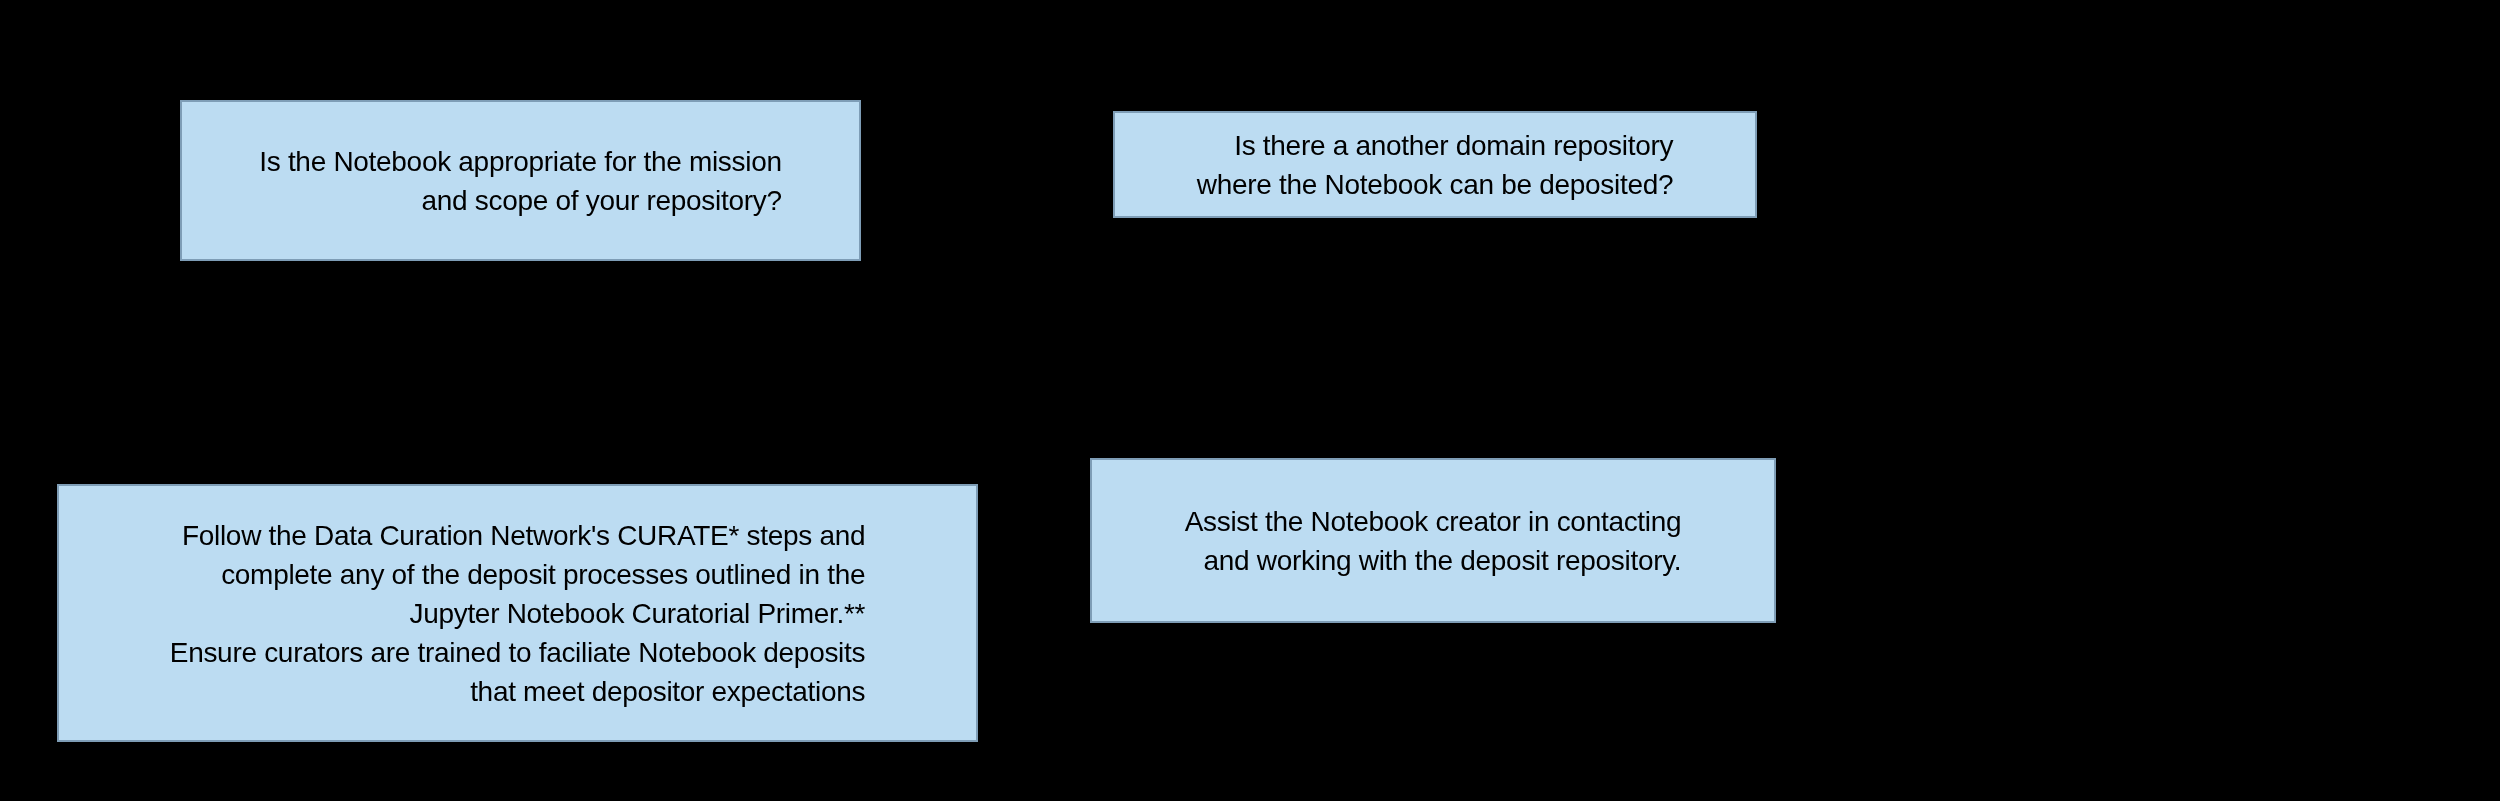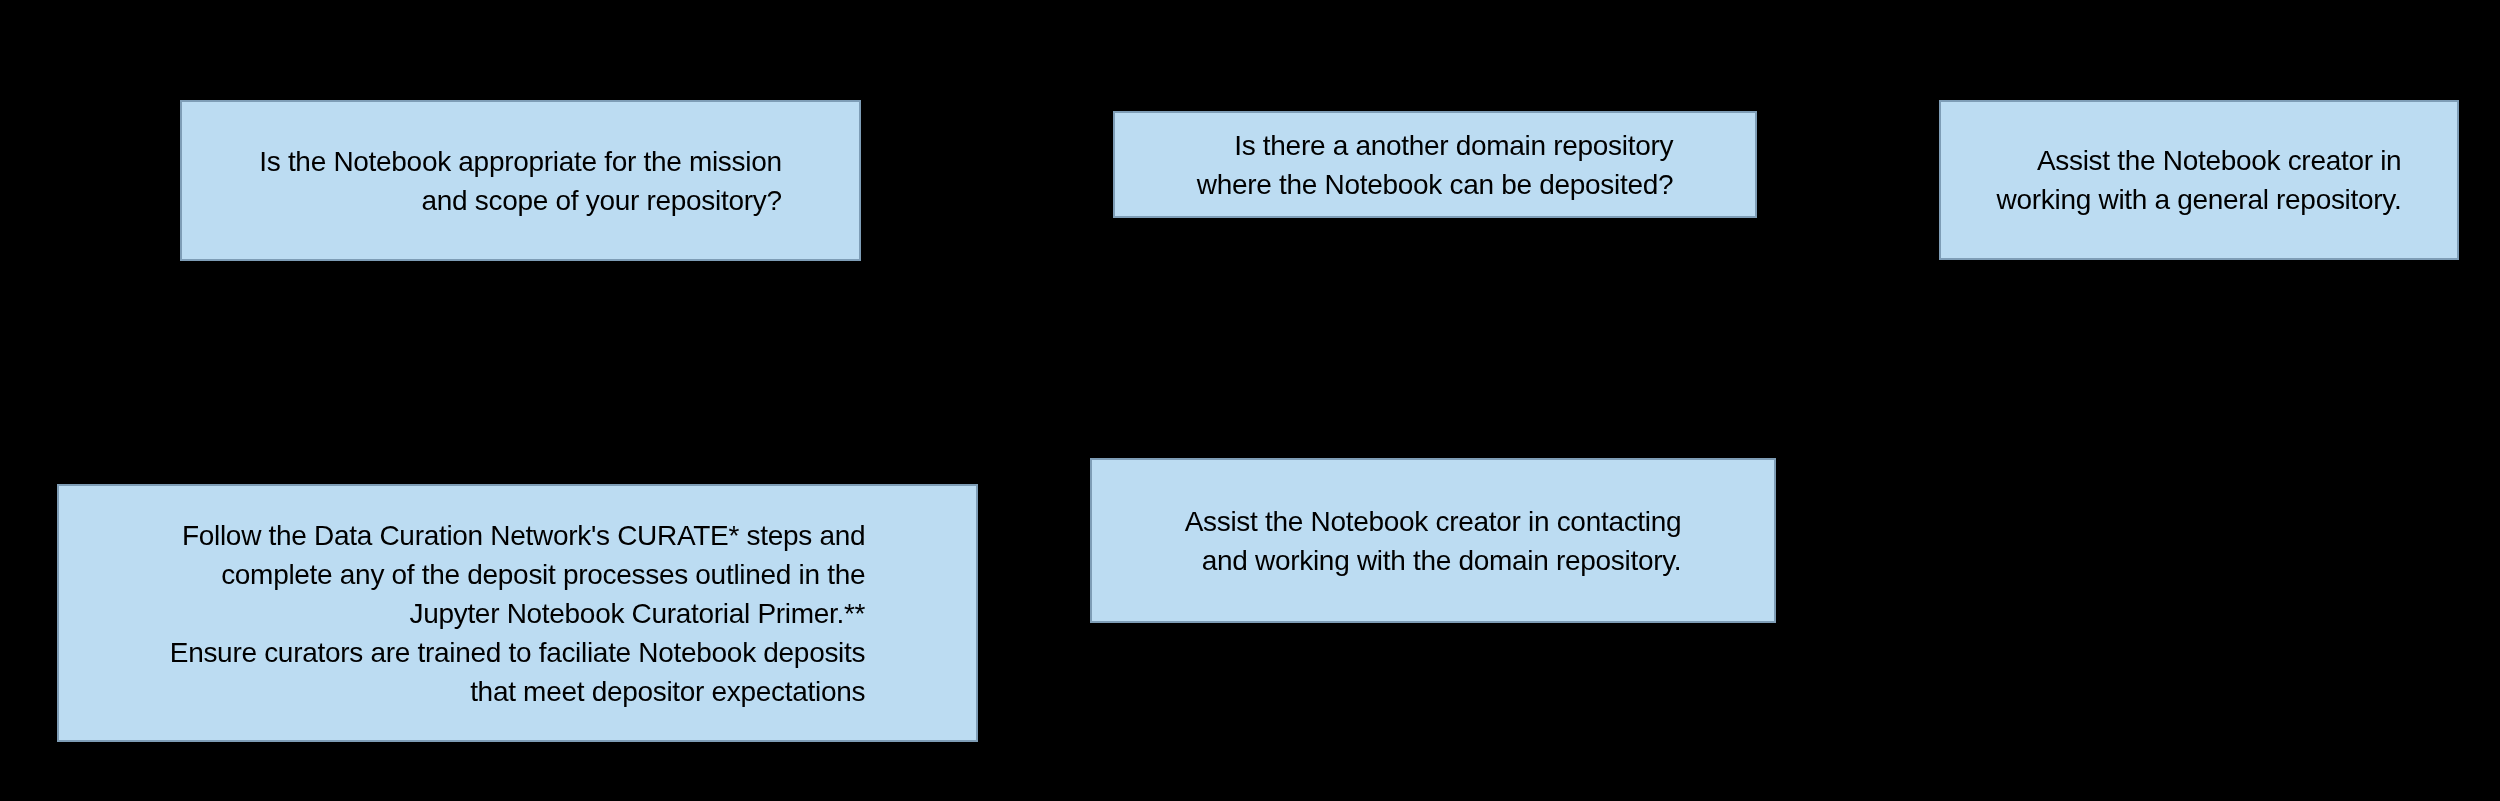--- a/index.html
+++ b/index.html
@@ -50,31 +50,27 @@
   <div class="node n0">
     <span>Is the Notebook appropriate for the mission
 and scope of your repository?</span>
   </div>
 
   <div class="node n1">
     <span>Is there a another domain repository
 where the Notebook can be deposited?</span>
   </div>
 
-  <div class="node n2">
-    <span>Assist the Notebook creator in
-working with a general repository.</span>
-  </div>
 
   <div class="node n3">
     <span>Follow the Data Curation Network's CURATE* steps and
 complete any of the deposit processes outlined in the
 Jupyter Notebook Curatorial Primer.**
 Ensure curators are trained to faciliate Notebook deposits
 that meet depositor expectations</span>
   </div>
 
   <div class="node n4">
     <span>Assist the Notebook creator in contacting
-and working with the domain repository.</span>
+and working with the deposit repository.</span>
   </div>
 
 </div>
 
 </body></html>

